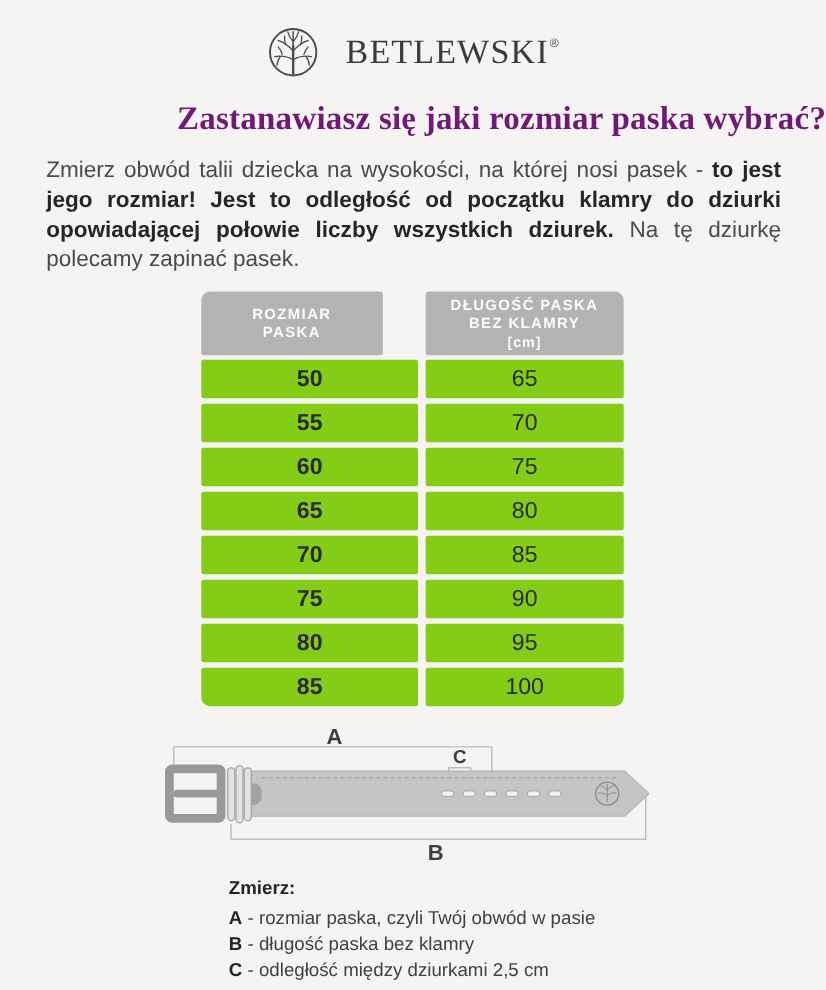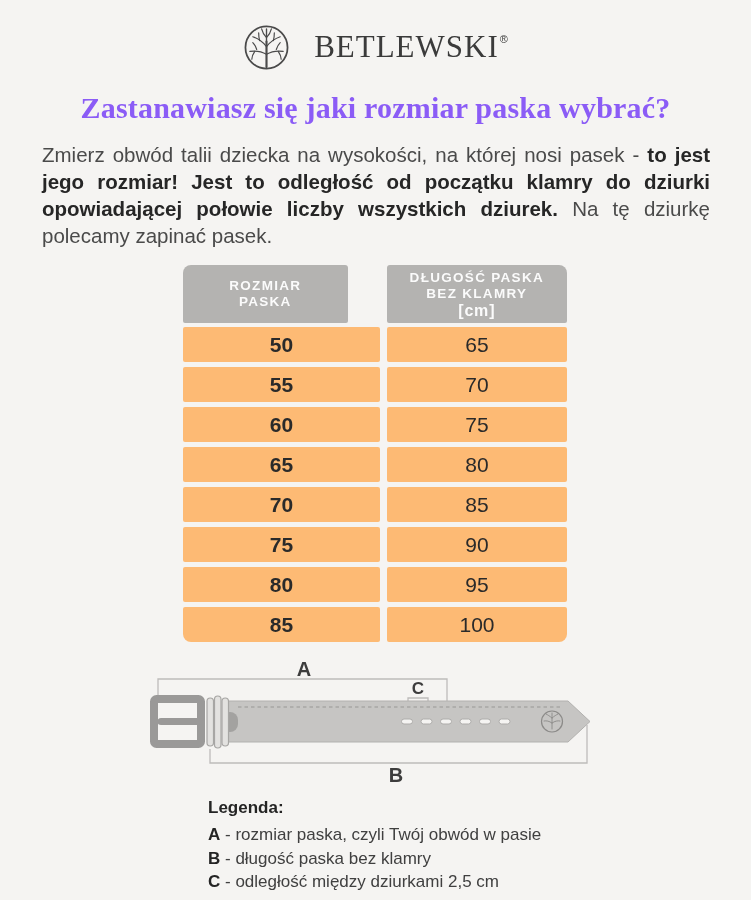--- a/index.html
+++ b/index.html
@@ -15,23 +15,23 @@
   .logo-row { display:flex; justify-content:center; align-items:center; padding-top:21px; height:73px; gap:24px; }
   .brand {
     font-family:"Liberation Serif", serif;
     font-size:31px; letter-spacing:1px; color:#3b3b3b; font-weight:400;
   }
   .reg { font-size:11px; color:#3b3b3b; vertical-align:14px; margin-left:1px; }
 
   
   .headline {
     margin-top:16px;
-    text-align:center;
+    text-align:right;
     font-family:"Liberation Serif", serif;
-    font-size:30px; font-weight:600; color:#8b5cf6;
+    font-size:30px; font-weight:600; color:#701a75;
     line-height:38px; letter-spacing:0.2px;
   }
 
   
   .intro {
     margin:14px 41px 11px 42px;
     text-align:justify;
     font-size:20.5px; line-height:27px; color:#4a4a4a;
   }
   .intro b { color:#262626; }
@@ -40,25 +40,25 @@
   .size-table { margin:16px 0 0 183px; width:384px; }
   .thead { display:flex; gap:7px; }
   .th {
     background:#b4b3b1; color:#fbfbfb; height:58px;
     display:flex; flex-direction:column; justify-content:center; align-items:center;
     font-weight:700; font-size:13.5px; letter-spacing:1.3px; line-height:16px;
     text-align:center;
   }
   .th1 { width:197px; border-radius:8px 3px 2px 2px; }
   .th2 { width:216px; border-radius:3px 8px 2px 2px;margin-left:32px; }
-  .unit { font-size:16px; letter-spacing:0.8px; margin-top:1px; font-weight:700; }
+  .unit { font-size:13px; letter-spacing:0.8px; margin-top:1px; font-weight:700; }
   .tbody { margin-top:4px; display:flex; flex-direction:column; gap:5px; }
   .tr { display:flex; gap:7px; }
   .td {
-    background:#fdba74; height:35px; border-radius:2px;
+    background:#84cc16; height:35px; border-radius:2px;
     display:flex; align-items:center; justify-content:center;
     font-size:21px; color:#2a2a2a;
   }
   .td-size { width:197px; font-weight:700; }
   .td-len  { width:180px; font-weight:400; }
   .tr:last-child .td-size { border-radius:2px 2px 2px 8px; }
   .tr:last-child .td-len  { border-radius:2px 2px 8px 2px; }
 
   
   .diagram { display:block; margin:13px 0 0 130px; }
@@ -196,17 +196,17 @@
     <rect x="84.5" y="41" width="6.5" height="52" rx="3.2"></rect>
     <rect x="92" y="43" width="6.5" height="48" rx="3.2"></rect>
   </g>
 
   <text x="174" y="21" font-size="20" text-anchor="middle">A</text>
   <text x="288" y="39" font-size="17" text-anchor="middle">C</text>
   <text x="266" y="127" font-size="20" text-anchor="middle">B</text>
 </svg>
 
 <div class="legend">
-  <div class="legend-title">Legenda:</div>
+  <div class="legend-title">Zmierz:</div>
   <div class="legend-item"><b>A</b><span> - rozmiar paska, czyli Twój obwód w pasie</span></div>
   <div class="legend-item"><b>B</b><span> - długość paska bez klamry</span></div>
   <div class="legend-item"><b>C</b><span> - odległość między dziurkami 2,5 cm</span></div>
 </div>
 
 </body></html>

